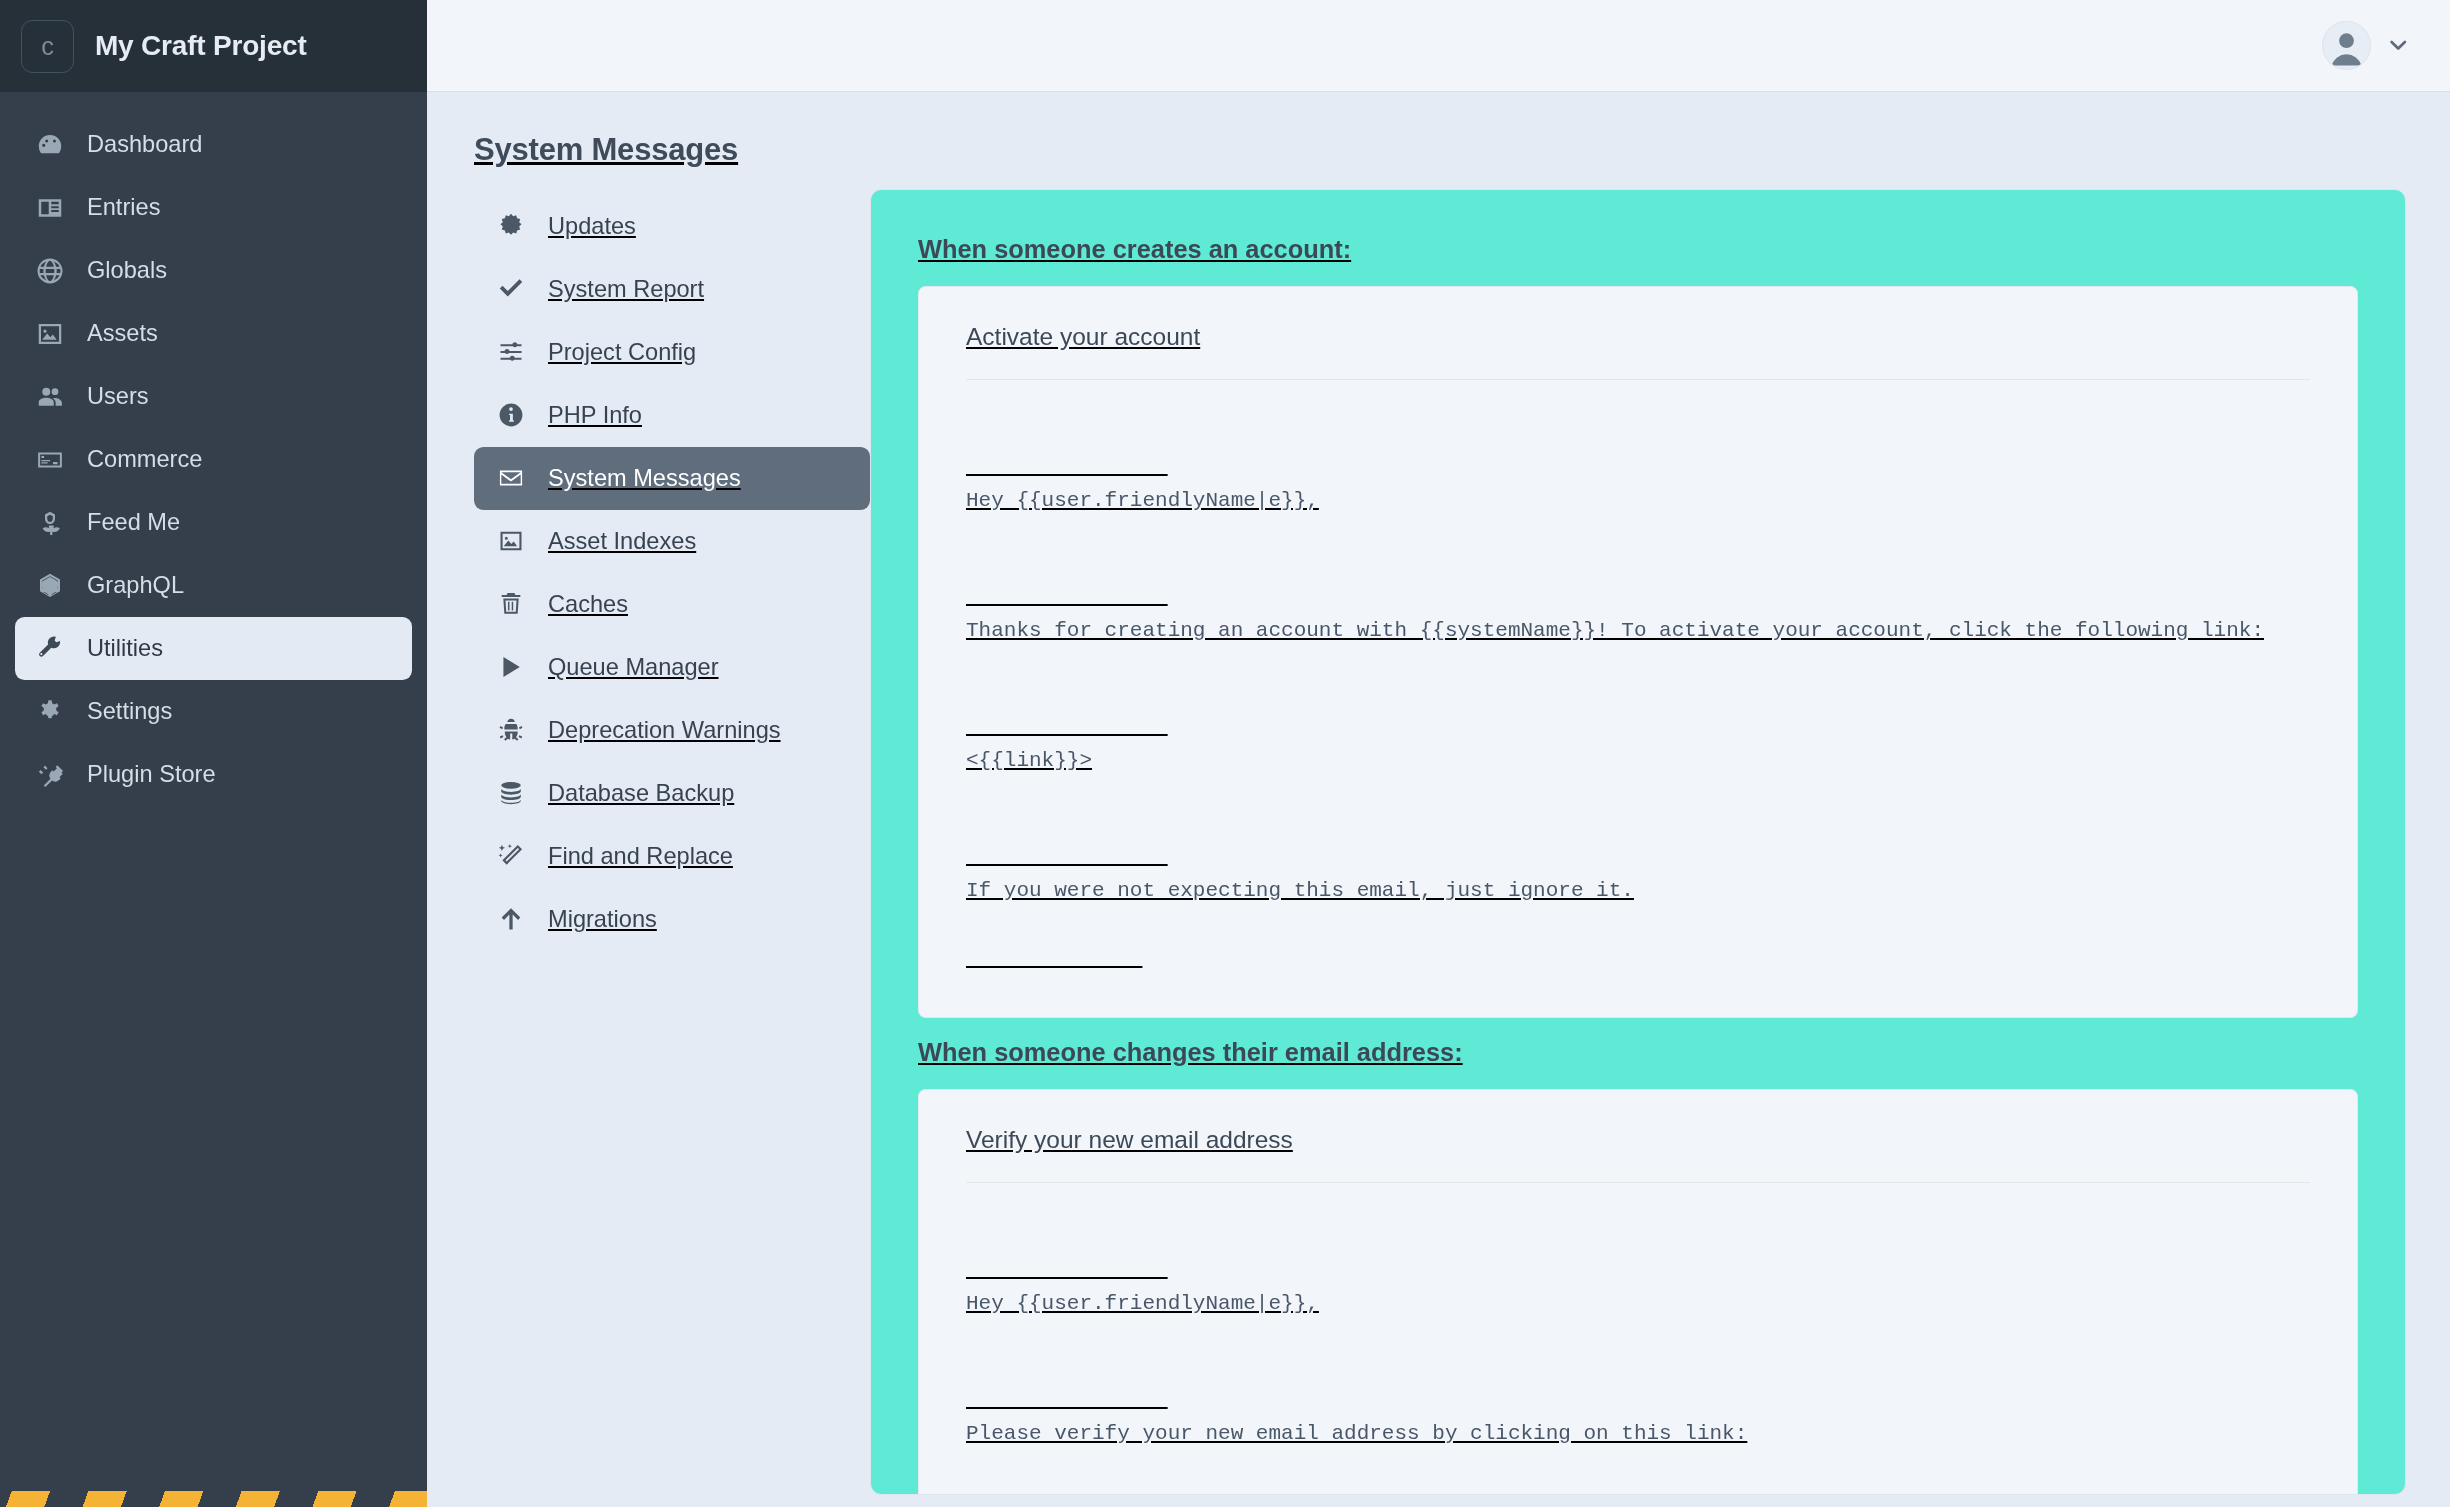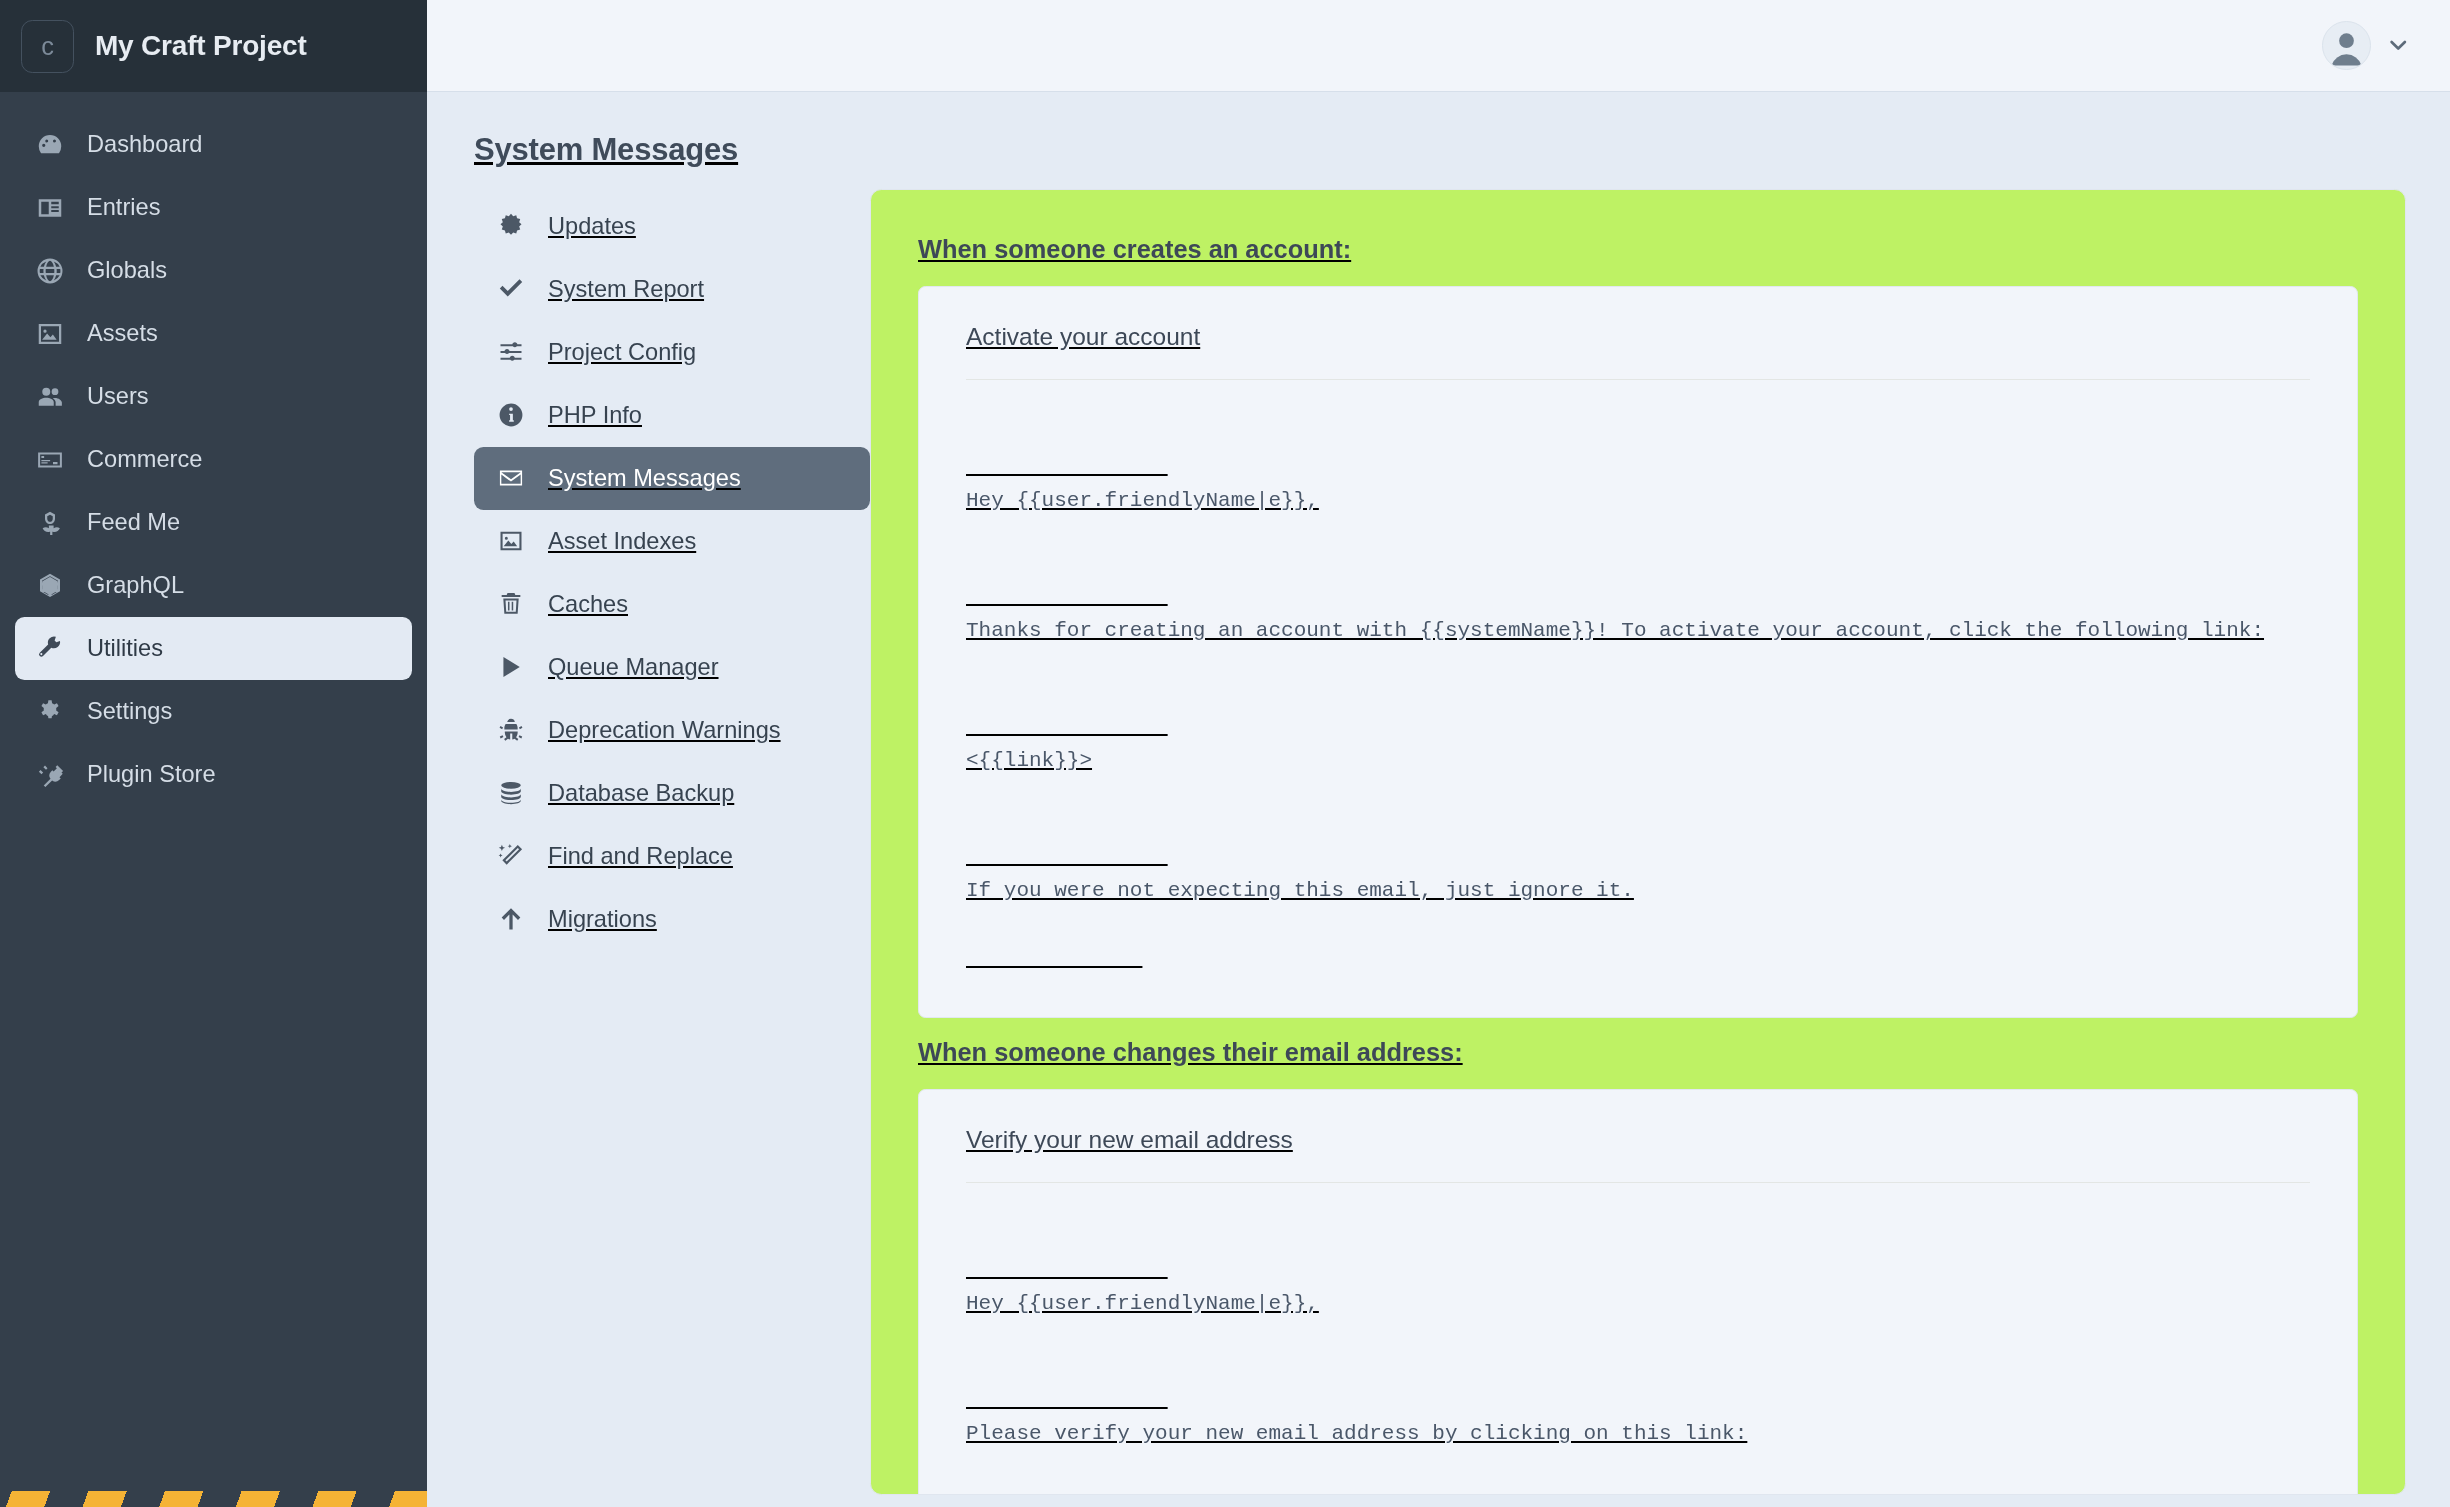--- a/index.html
+++ b/index.html
@@ -113,21 +113,21 @@
   }
   .subnav-item.active { background: #5f6d7d; color: #ffffff; }
   .subnav-icon { width: 32px; height: 32px; flex:0 0 32px; display:flex; align-items:center; justify-content:center; }
   .subnav-item .subnav-icon svg { fill: #4c5866; }
   .subnav-item.active .subnav-icon svg { fill: #ffffff; }
   .subnav-label { line-height: 1.22; }
 
   
   .content-wrap { flex: 1 1 auto; padding-right: 44px; min-width: 0; }
   .card {
-    background: #bef264;
+    background: #5eead4;
     border: 0.9px solid #e0e6ef;
     border-radius: 11.3px;
     padding: 45px 47px 38px 47px;
     height: 100%;
     overflow: hidden;
   }
   .msg-heading {
     font-size: 25.4px; font-weight: bold; color: #3d4857;
     margin-bottom: 21.7px;
   }

